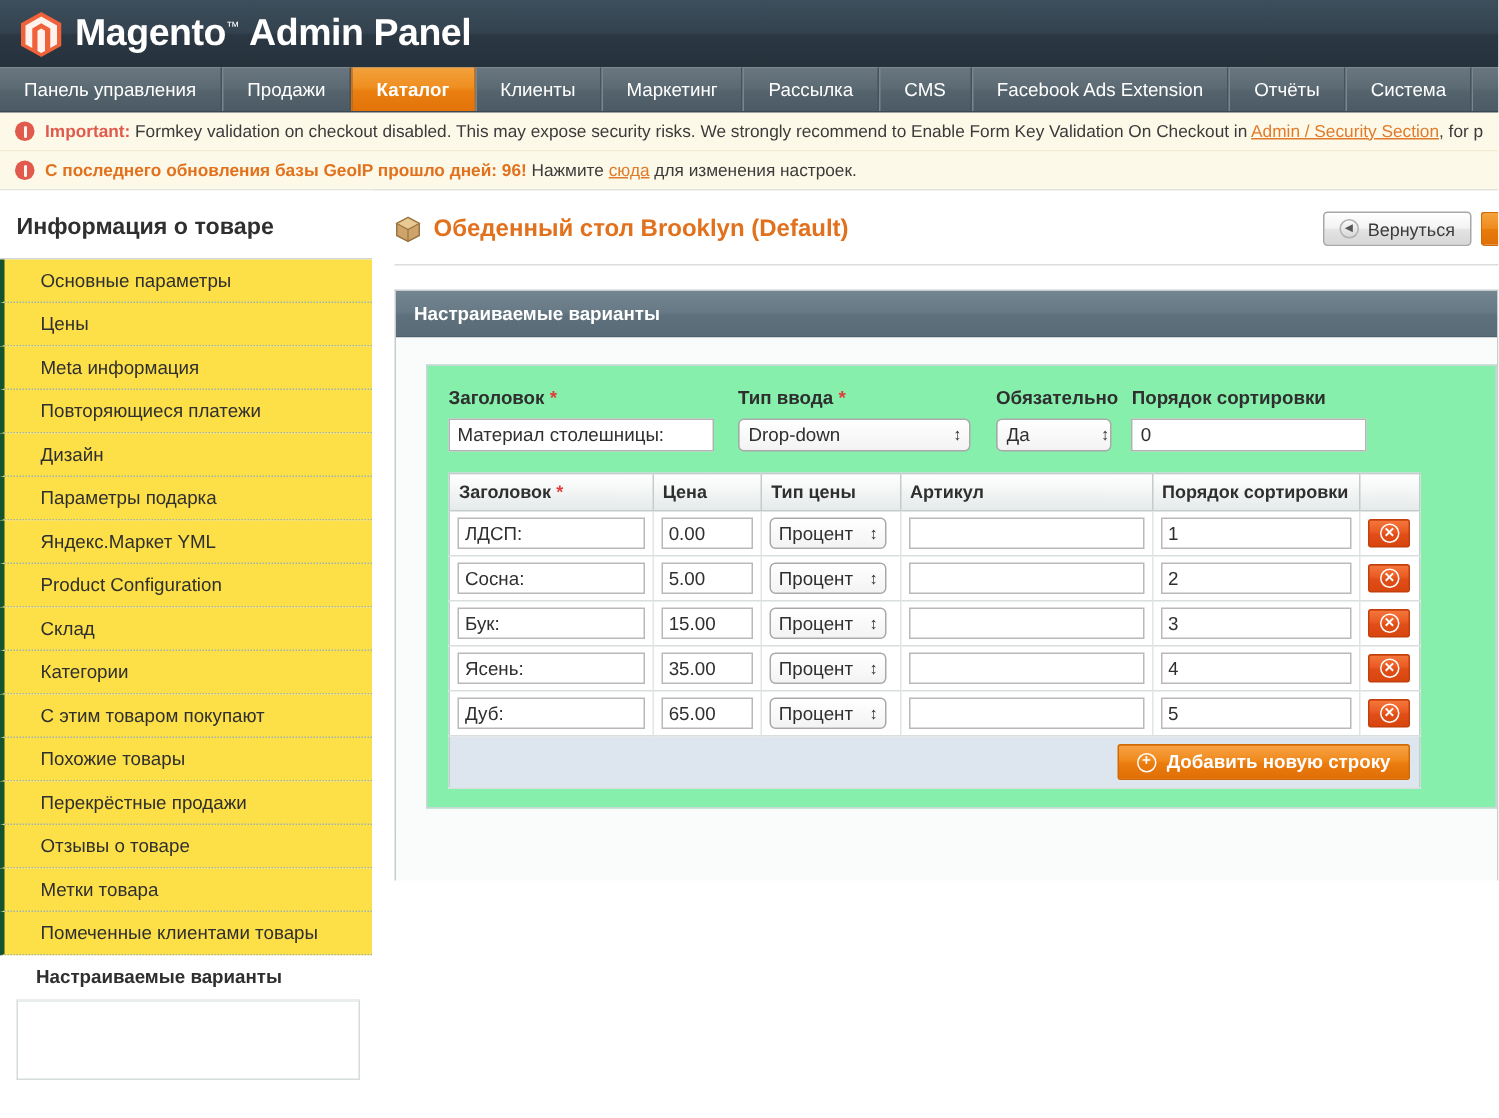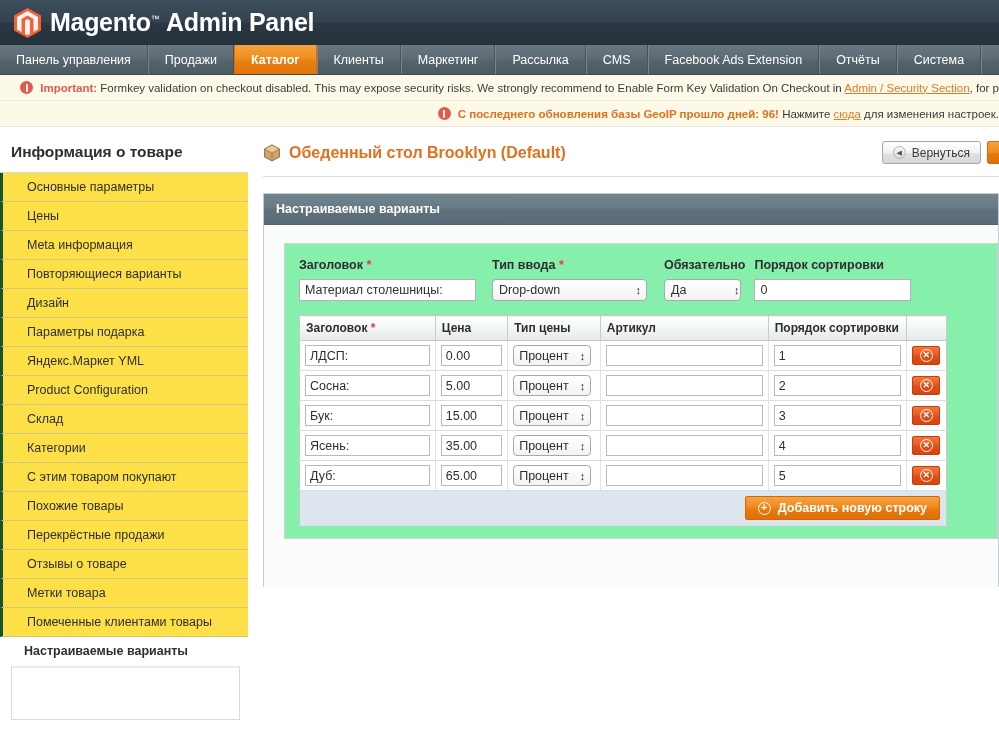--- a/index.html
+++ b/index.html
@@ -74,21 +74,20 @@
   
   .msg-wrap { background:#ffffff; }
   .msg {
     display: flex;
     align-items: center;
     height: 26px;
     padding: 0 0 0 10px;
     font-size: 11.5px;
     white-space: nowrap;
     overflow: hidden;
-    justify-content: flex-end;
   }
   .msg.a { background: #fdf9e8; border-bottom: 1px solid #f3ecd2; }
   .msg.b { background: #fdf9e8; border-bottom: 1px solid #e3e3e3; }
   .msg-ico {
     width: 13px; height: 13px;
     border-radius: 50%;
     background: #e05b4e;
     margin-right: 7px;
     flex: 0 0 auto;
     position: relative;
@@ -438,21 +437,21 @@
 </div>
 
 <div class="page">
 
   <div class="sidebar">
     <div class="sidebar-title">Информация о товаре</div>
     <ul class="side-list">
       <li class="side-item">Основные параметры</li>
       <li class="side-item">Цены</li>
       <li class="side-item">Meta информация</li>
-      <li class="side-item">Повторяющиеся варианты</li>
+      <li class="side-item">Повторяющиеся платежи</li>
       <li class="side-item">Дизайн</li>
       <li class="side-item">Параметры подарка</li>
       <li class="side-item">Яндекс.Маркет YML</li>
       <li class="side-item">Product Configuration</li>
       <li class="side-item">Склад</li>
       <li class="side-item">Категории</li>
       <li class="side-item">С этим товаром покупают</li>
       <li class="side-item">Похожие товары</li>
       <li class="side-item">Перекрёстные продажи</li>
       <li class="side-item">Отзывы о товаре</li>

